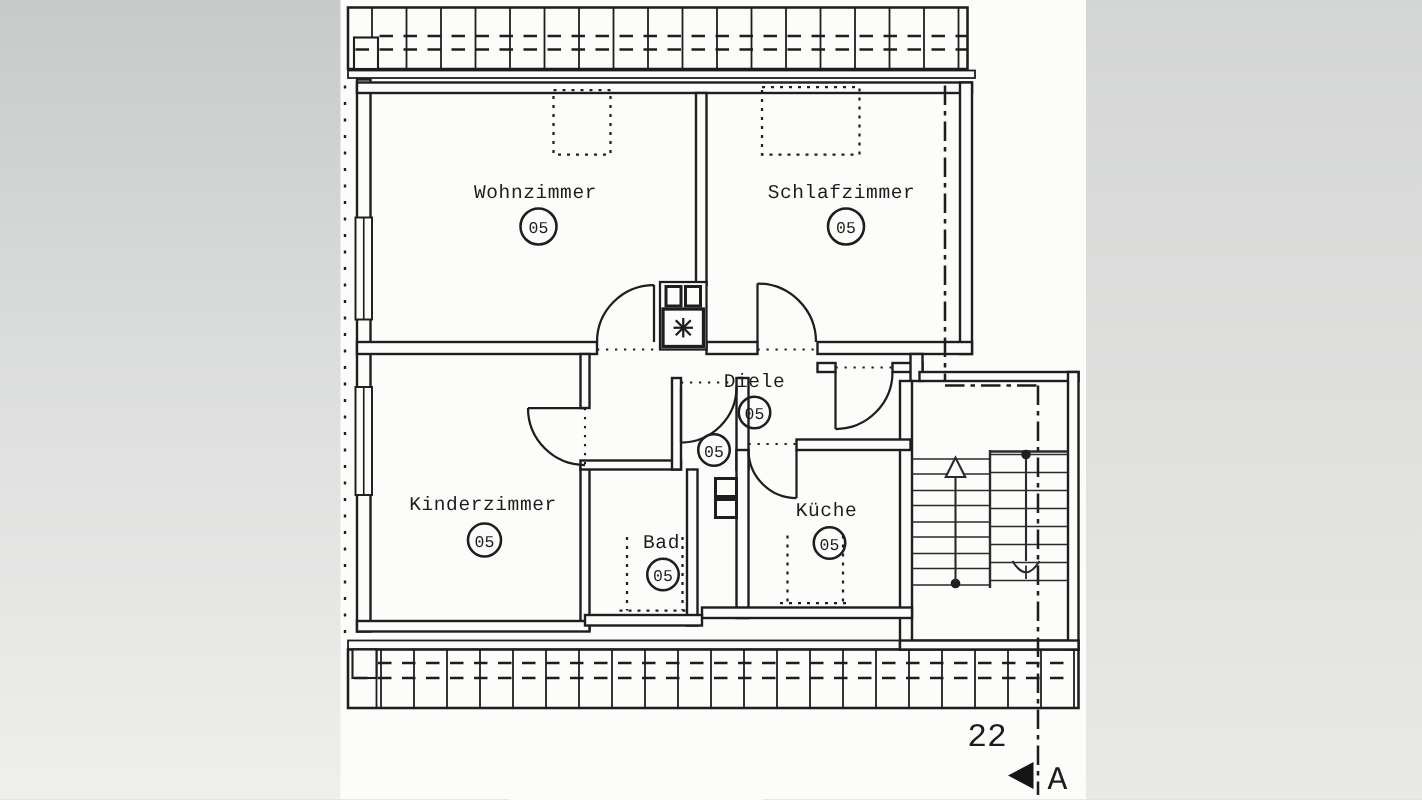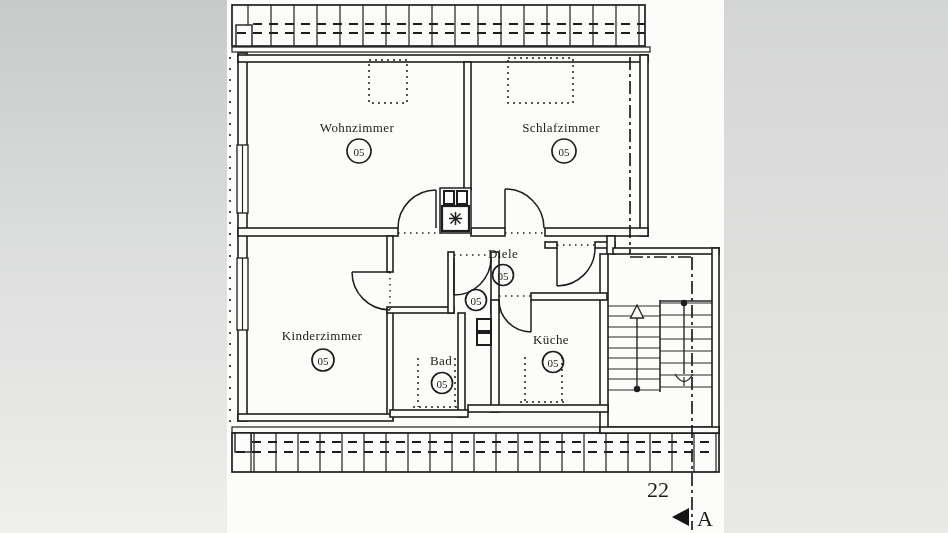--- a/index.html
+++ b/index.html
@@ -1,17 +1,17 @@
 <!DOCTYPE html>
 <html><head>
 <meta charset="utf-8">
 <style>
   html,body{margin:0;padding:0;background:#d8d8d6;}
   .stage{position:relative;width:948px;height:533px;overflow:hidden;
-         font-family:Liberation Serif, serif;}
+         font-family:Liberation Mono, monospace;}
   svg{position:absolute;left:0;top:0;display:block;}
   text{fill:#1c1c1c;}
   .room-label{font-size:13px;letter-spacing:.4px;}
   .badge-num{font-size:11px;}
   .big-note{font-size:22px;}
 </style>
 </head>
 <body>
 
 <div class="stage">

